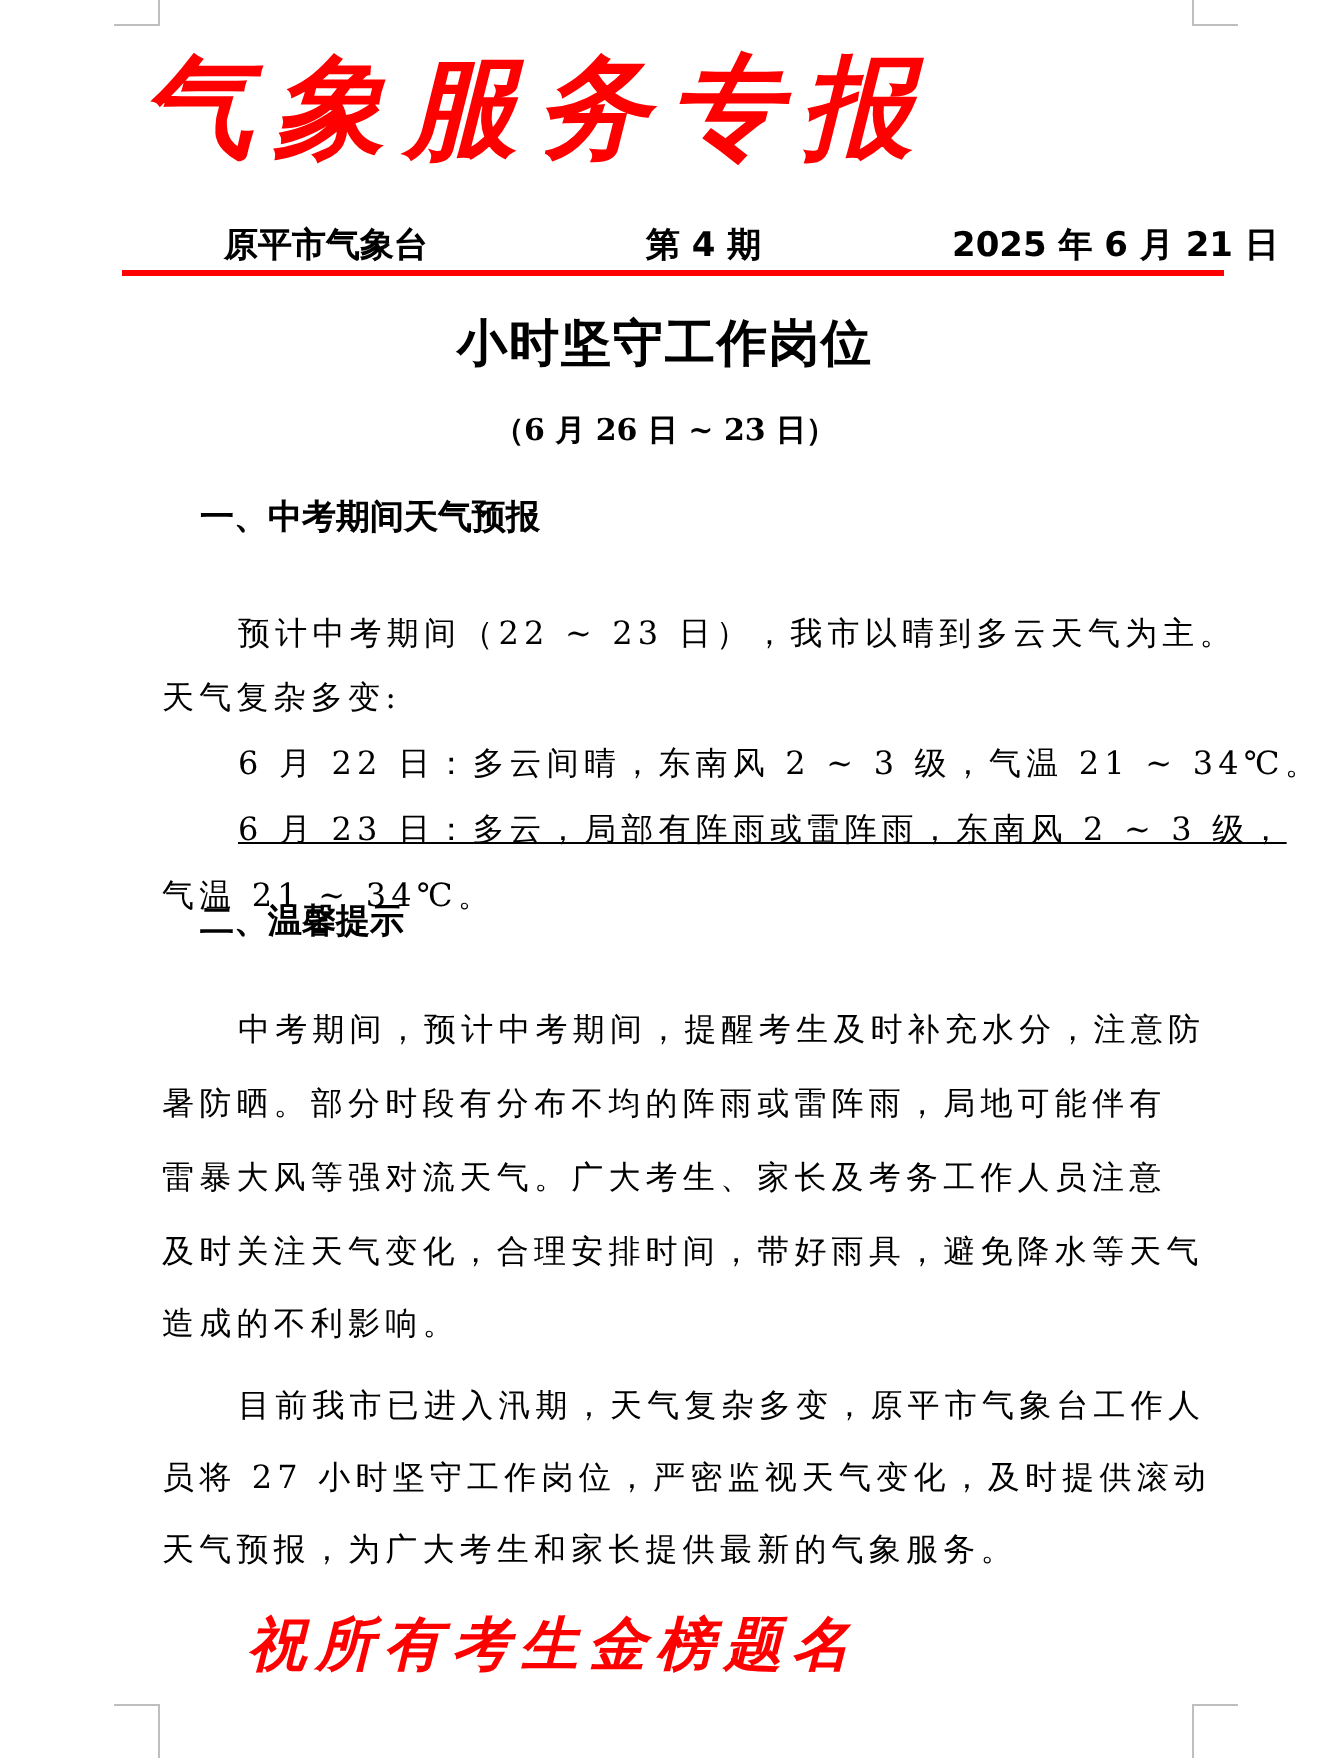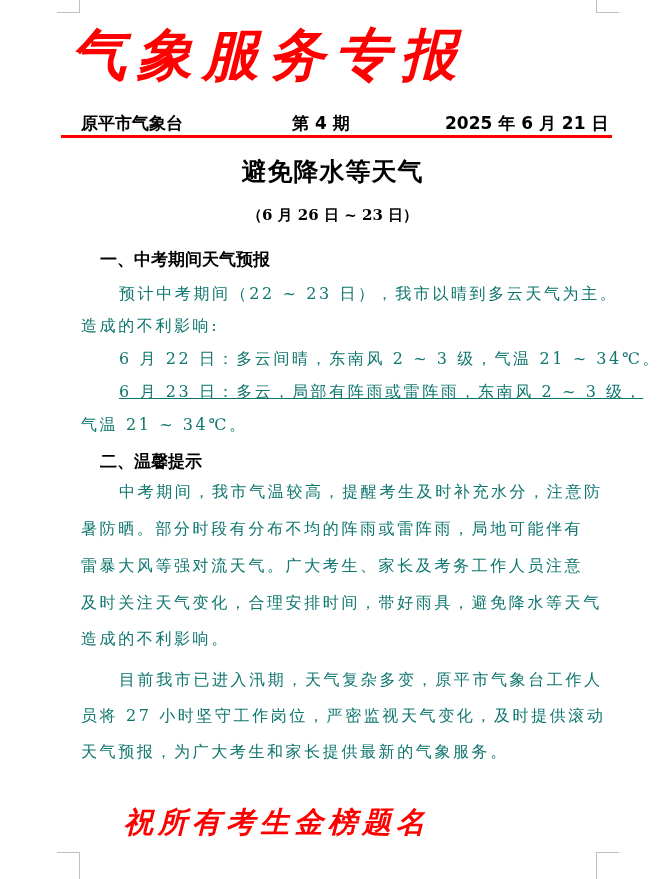--- a/index.html
+++ b/index.html
@@ -9,35 +9,35 @@
     .c-tl { left: 57px; top: 0; width: 22px; height: 12px; border-right-width: 1px; border-bottom-width: 1px; }
     .c-tr { left: 596px; top: 0; width: 22px; height: 12px; border-left-width: 1px; border-bottom-width: 1px; }
     .c-bl { left: 57px; top: 852px; width: 22px; height: 27px; border-right-width: 1px; border-top-width: 1px; }
     .c-br { left: 596px; top: 852px; width: 22px; height: 27px; border-left-width: 1px; border-top-width: 1px; }
 
     .masthead { position: absolute; left: 0; width: 537px; top: 18px; height: 72px;
                 text-align: center; color: #ff0000; font-family: "DejaVu Serif", serif;
                 font-size: 56px; font-weight: bold; letter-spacing: 10px; line-height: 72px;
                 font-style: italic; }
     .hdr { position: absolute; top: 112px; height: 22px; font-size: 17px; font-weight: bold;
-           line-height: 22px; font-family: "DejaVu Sans", sans-serif; white-space: nowrap; }
+           line-height: 22px; font-family: "DejaVu Sans", sans-serif; white-space: nowrap; margin-left: 31px; }
     .hdr-org { left: 81px; }
     .hdr-issue { left: 292px; }
     .hdr-date { left: 445px; }
     .red-rule { position: absolute; left: 61px; top: 135px; width: 551px; height: 3px; background: #ff0000; }
 
     .title { position: absolute; left: 0; width: 665px; top: 154px; text-align: center;
              font-size: 25px; font-weight: bold; line-height: 36px; letter-spacing: 1px; }
     .subtitle { position: absolute; left: 0; width: 665px; top: 203px; text-align: center;
                 font-size: 15px; font-weight: bold; line-height: 24px; }
 
     .h2 { position: absolute; left: 81px; top: 0; font-size: 17px; font-weight: bold; line-height: 24px;
           font-family: "DejaVu Sans", sans-serif; white-space: nowrap; margin-left: 19px; }
     .line { position: absolute; font-size: 16px; line-height: 24px; white-space: nowrap;
-            letter-spacing: 2.6px; color: #0f766e; }
+            letter-spacing: 2.6px; color: #000000; margin-top: 23px; }
     .indent { left: 119px; }
     .flush { left: 81px; }
 
     .slogan { position: absolute; left: 0; width: 554px; top: 802px; height: 40px; text-align: center;
               color: #ff0000; font-size: 29px; font-weight: bold; font-style: italic; letter-spacing: 5px;
               line-height: 40px; }
   </style>
 </head>
 <body>
 
@@ -46,32 +46,32 @@
 <div class="corner c-bl"></div>
 <div class="corner c-br"></div>
 
 <div class="masthead">气象服务专报</div>
 
 <div class="hdr hdr-org">原平市气象台</div>
 <div class="hdr hdr-issue">第 4 期</div>
 <div class="hdr hdr-date">2025 年 6 月 21 日</div>
 <div class="red-rule"></div>
 
-<div class="title">避免降水等天气</div>
+<div class="title">小时坚守工作岗位</div>
 <div class="subtitle">（6 月 26 日 ~ 23 日）</div>
 
 <div class="h2" style="top:247px;">一、中考期间天气预报</div>
 <div class="line indent" style="top:282px;">预计中考期间（22 ~ 23 日），我市以晴到多云天气为主。</div>
-<div class="line flush" style="top:314px;">造成的不利影响:</div>
+<div class="line flush" style="top:314px;">天气复杂多变:</div>
 <div class="line indent" style="top:347px;">6 月 22 日：多云间晴，东南风 2 ~ 3 级，气温 21 ~ 34℃。</div>
 <div class="line indent" style="top:380px;text-decoration:underline;">6 月 23 日：多云，局部有阵雨或雷阵雨，东南风 2 ~ 3 级，</div>
 <div class="line flush" style="top:413px;">气温 21 ~ 34℃。</div>
 
 <div class="h2" style="top:449px;">二、温馨提示</div>
-<div class="line indent" style="top:480px;">中考期间，我市气温较高，提醒考生及时补充水分，注意防</div>
+<div class="line indent" style="top:480px;">中考期间，预计中考期间，提醒考生及时补充水分，注意防</div>
 <div class="line flush" style="top:517px;">暑防晒。部分时段有分布不均的阵雨或雷阵雨，局地可能伴有</div>
 <div class="line flush" style="top:554px;">雷暴大风等强对流天气。广大考生、家长及考务工作人员注意</div>
 <div class="line flush" style="top:591px;">及时关注天气变化，合理安排时间，带好雨具，避免降水等天气</div>
 <div class="line flush" style="top:627px;">造成的不利影响。</div>
 <div class="line indent" style="top:668px;">目前我市已进入汛期，天气复杂多变，原平市气象台工作人</div>
 <div class="line flush" style="top:704px;">员将 27 小时坚守工作岗位，严密监视天气变化，及时提供滚动</div>
 <div class="line flush" style="top:740px;text-align:center;">天气预报，为广大考生和家长提供最新的气象服务。</div>
 
 <div class="slogan">祝所有考生金榜题名</div>
 

